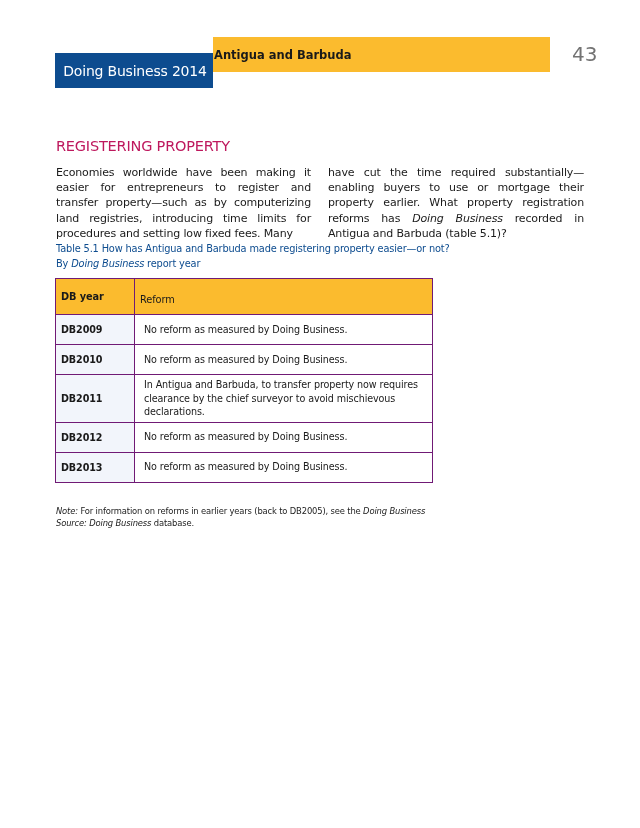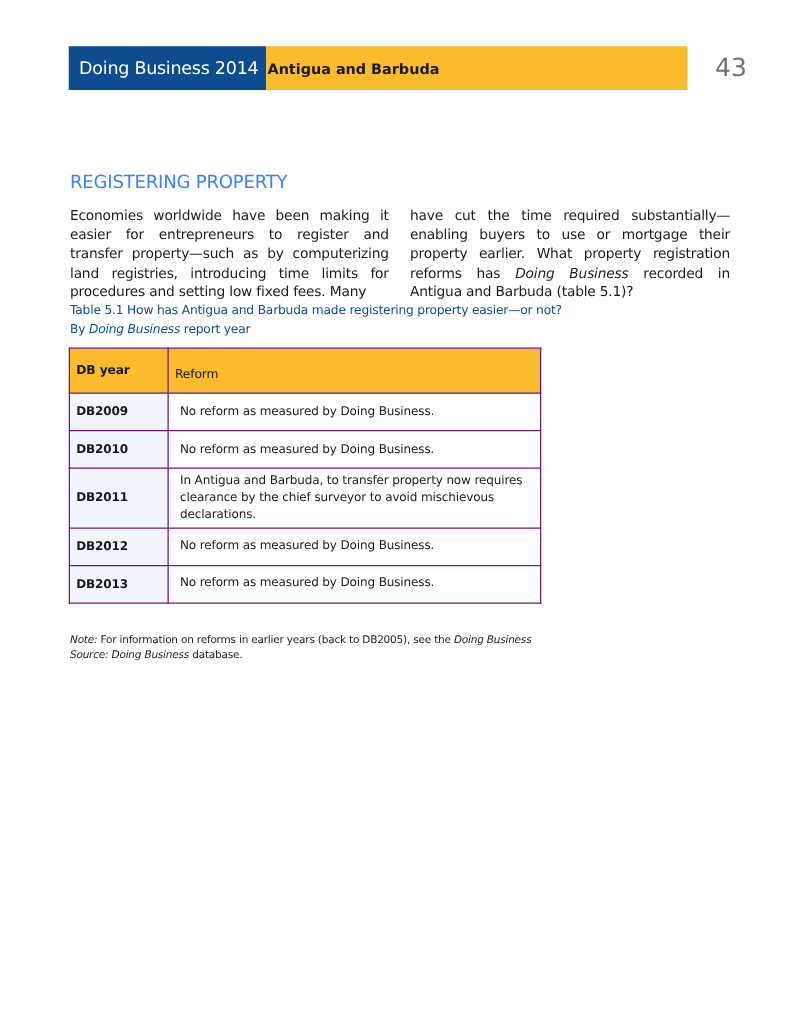--- a/index.html
+++ b/index.html
@@ -6,28 +6,29 @@
     body {
       width: 640px; height: 828px; background: #ffffff; position: relative; overflow: hidden;
       font-family: "DejaVu Sans", sans-serif; color: #1a1a1a;
     }
     .header-bar { position: absolute; left: 55px; top: 37px; width: 495px; height: 35px; display: flex; }
     .header-left {
       width: 158px; height: 35px; background: #0d4c8f; color: #ffffff;
       font-family: "DejaVu Sans", sans-serif; font-size: 14px;
       display: flex; align-items: center; justify-content: center; box-sizing: border-box; padding-left: 2px;
       letter-spacing: -0.2px;
+      margin-top: 16px;
     }
     .header-right {
       flex: 1; height: 35px; background: #fbbb2e; color: #1a1a1a;
       font-weight: bold; font-size: 11.5px; display: flex; align-items: center; padding-left: 1px;
     }
     .page-number { position: absolute; left: 572px; top: 42px; font-size: 20px; color: #737373; }
     .section-title {
-      position: absolute; left: 56px; top: 138px; font-size: 14.5px; color: #3b82f6; letter-spacing: -0.2px;
+      position: absolute; left: 56px; top: 138px; font-size: 14.5px; color: #be185d; letter-spacing: -0.2px;
     }
     .body-col { position: absolute; top: 165px; width: 255px; font-size: 11px; line-height: 15.2px; text-align: justify; letter-spacing: -0.15px; }
     .col-left { left: 56px; }
     .col-right { left: 328px; width: 256px; }
     .table-caption { position: absolute; left: 56px; top: 242px; font-size: 9.8px; line-height: 14.5px; color: #0d4c8f; letter-spacing: -0.15px; }
     table.reform-table {
       position: absolute; left: 55px; top: 278px; width: 378px; border-collapse: collapse;
       font-size: 9.6px; letter-spacing: -0.1px;
     }
     table.reform-table th, table.reform-table td { border: 1px solid #701a75; }

